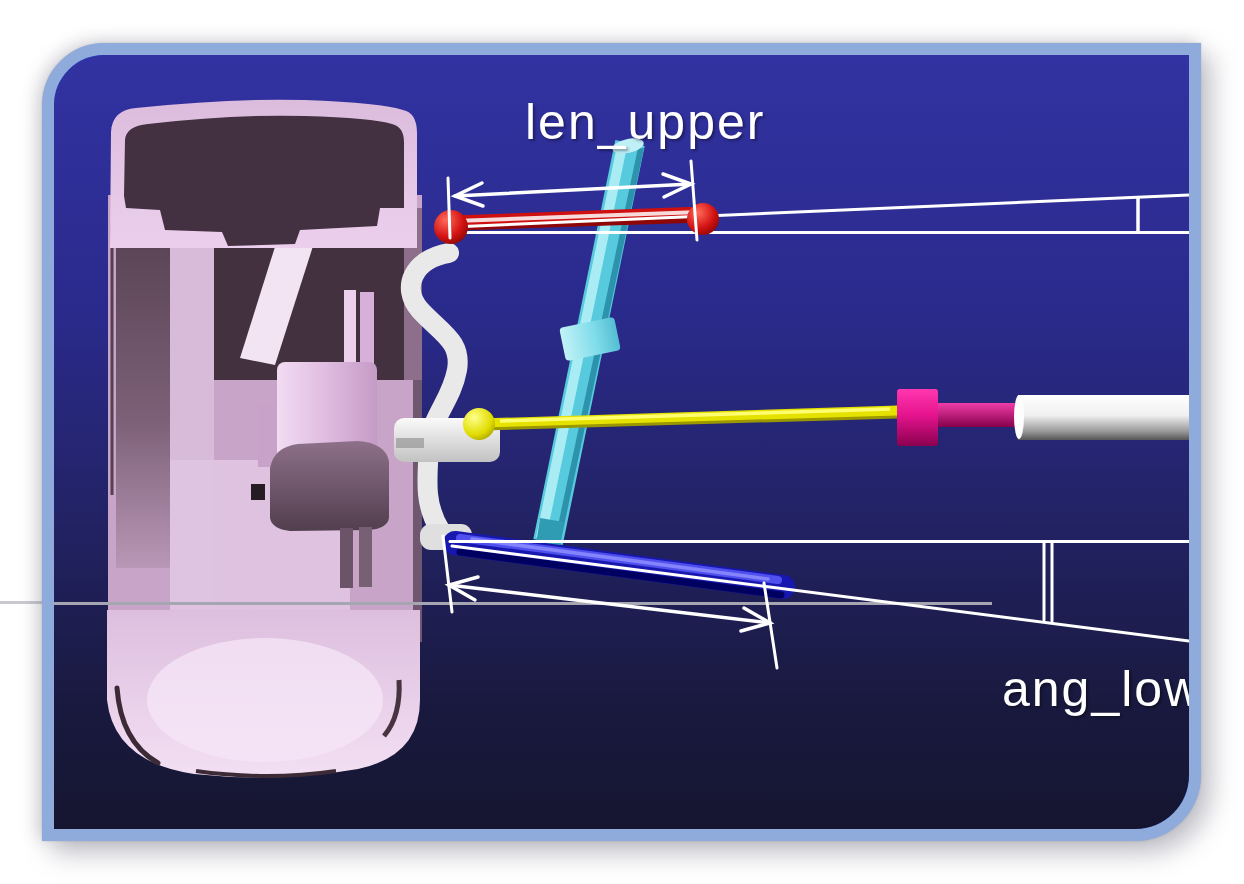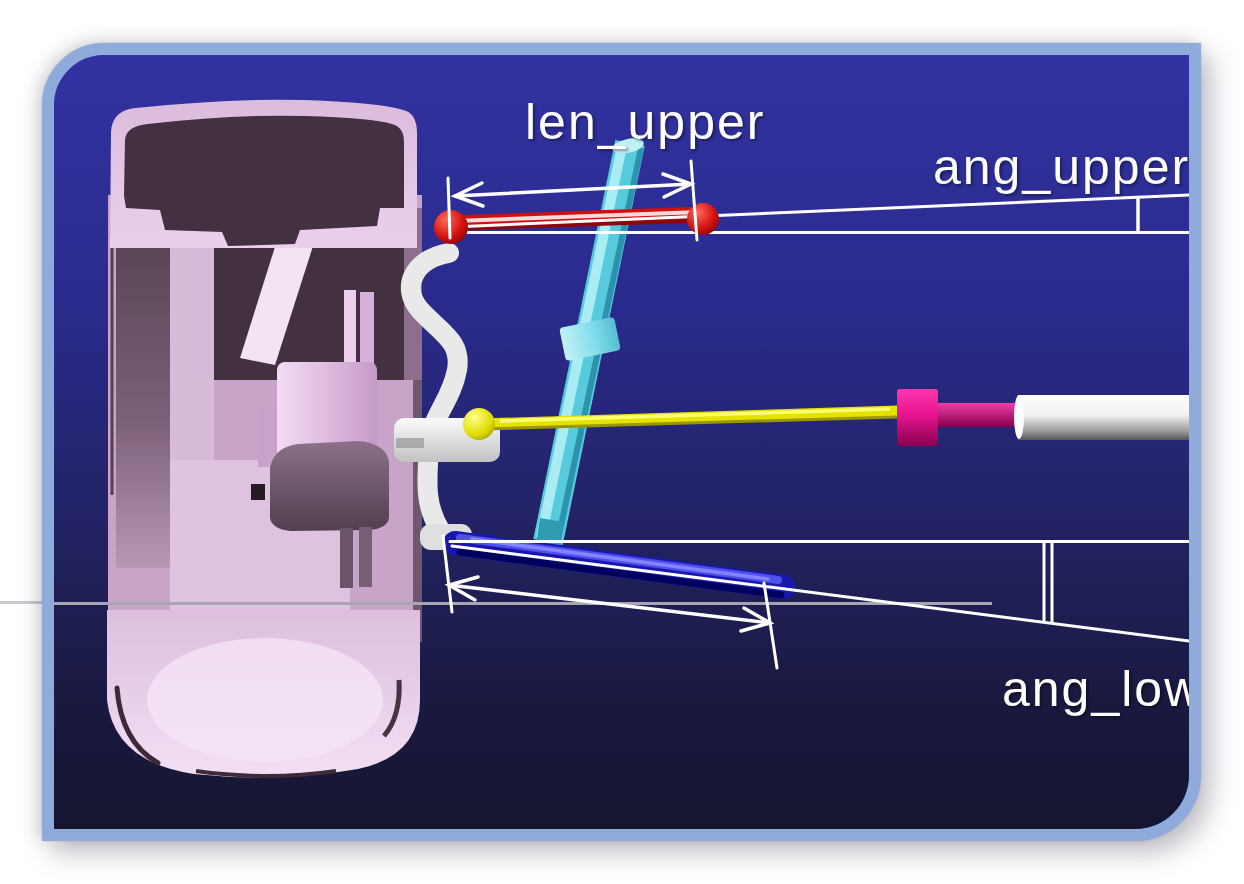--- a/index.html
+++ b/index.html
@@ -231,15 +231,14 @@
       <line x1="443" y1="536" x2="452" y2="612" stroke-width="3"></line>
       <line x1="764" y1="583" x2="777" y2="668" stroke-width="3"></line>
       <line x1="449" y1="585" x2="770" y2="623" stroke-width="3.5"></line>
       <polyline points="478,577 449,585 475,600" stroke-width="3.5"></polyline>
       <polyline points="744,608 770,623 741,631" stroke-width="3.5"></polyline>
     </g>
   </g>
 </svg>
 
   <div class="lbl lbl-len-upper">len_upper</div>
-  <div class="lbl lbl-ang-upper">ang_upper</div>
   <div class="lbl lbl-ang-lower">ang_lower</div>
 </div>
 
 </body></html>

